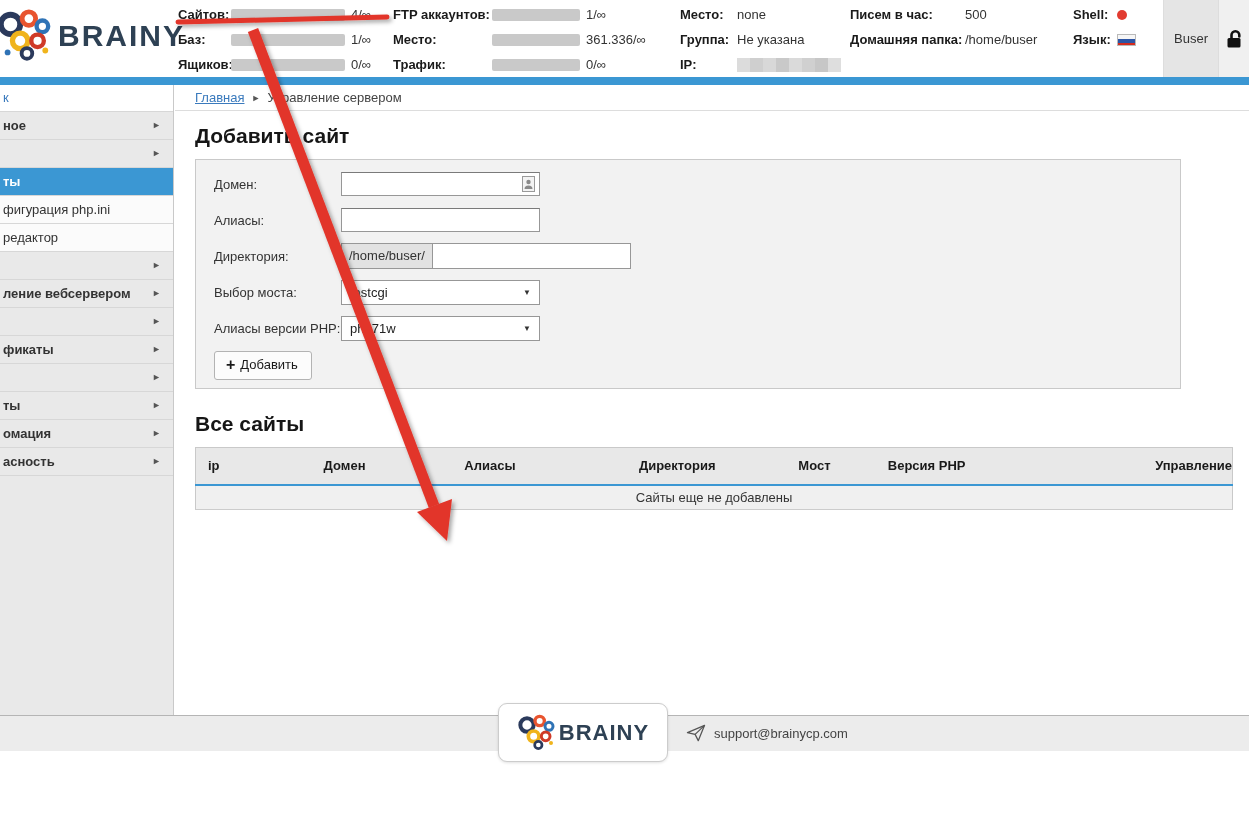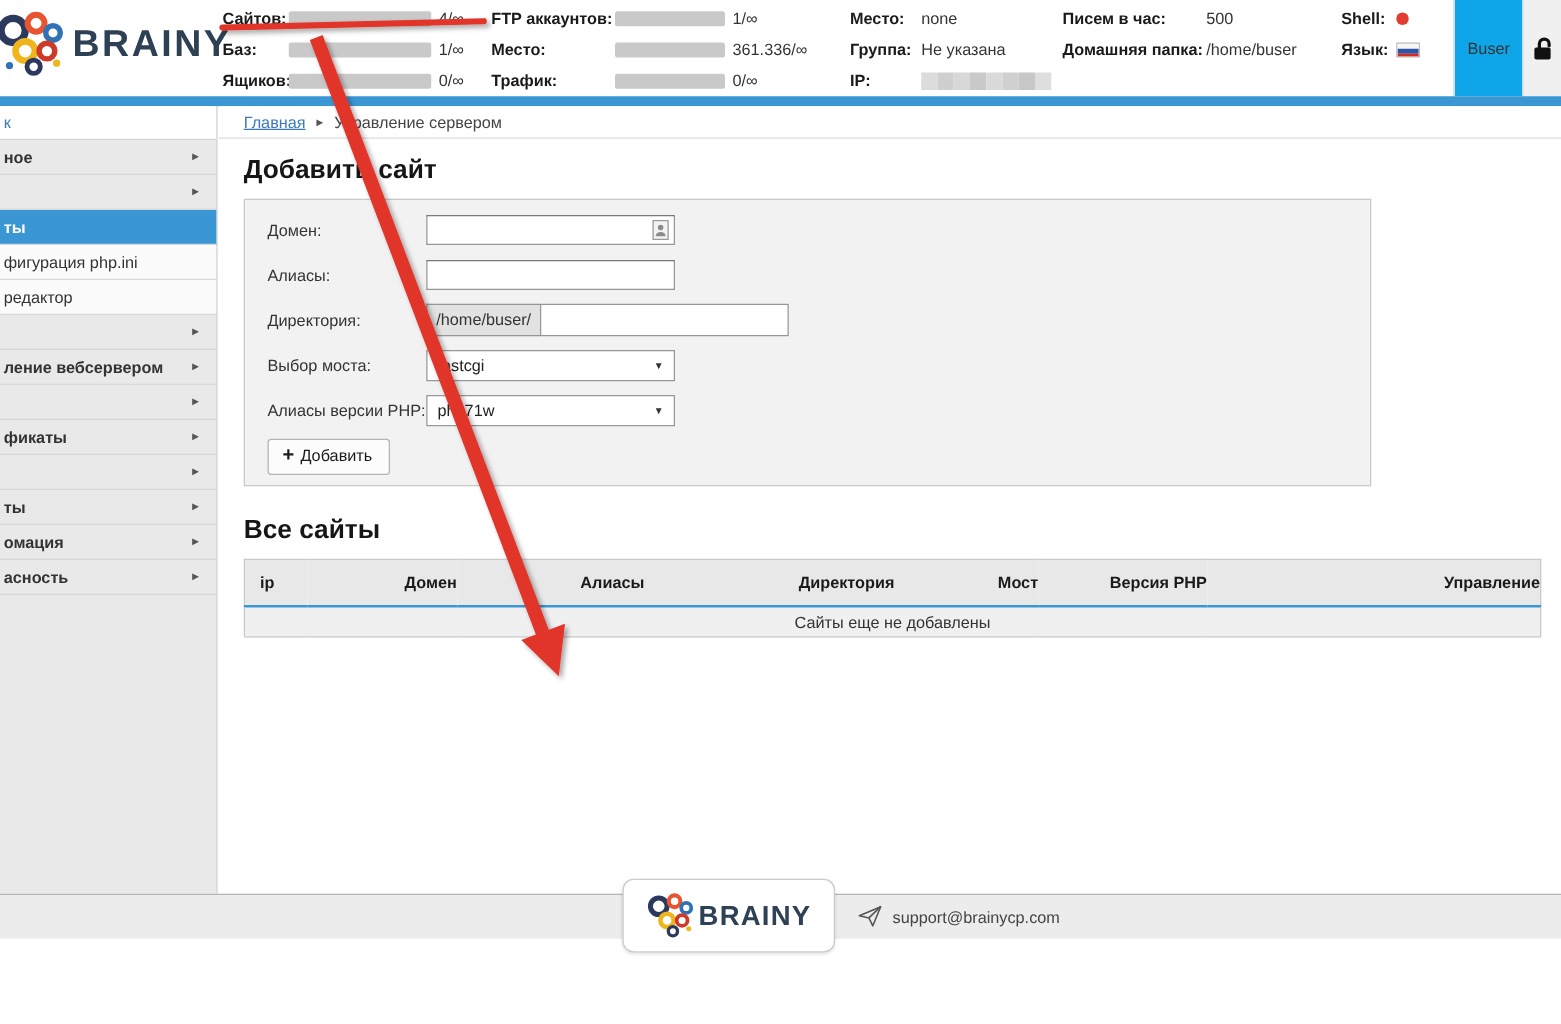--- a/index.html
+++ b/index.html
@@ -24,21 +24,21 @@
   .col3 .stat-label { width:57px; display:inline-block; }
   .col4 .stat-label { width:115px; display:inline-block; }
   .col5 .stat-label { width:44px; display:inline-block; }
   .ip-blur { display:inline-flex; height:14px; margin-top:0px; }
   .ip-blur i { width:13px; height:14px; display:inline-block; }
   .dot { width:10px; height:10px; border-radius:50%; background:#e23b30; display:inline-block; }
   .flag { width:19px; height:12px; border:1px solid #b9b9b9; display:inline-block; overflow:hidden; }
   .flag i { display:block; height:4px; }
   .flag .w { background:#f6f6f6; } .flag .b { background:#2d55a5; } .flag .r { background:#d52b1e; }
   .user-box { position:absolute; top:0; left:1163px; width:55px; height:77px; border-left:1px solid #ddd;
-              background:#0ea5e9; display:flex; align-items:center; justify-content:center;
+              background:#e5e5e5; display:flex; align-items:center; justify-content:center;
               font-size:13px; color:#333; cursor:pointer; }
   .lock-box { position:absolute; top:0; left:1218px; width:31px; height:77px; border-left:1px solid #ddd;
               background:#f0f0f0; display:flex; align-items:center; justify-content:center; cursor:pointer; }
 
   
   .sidebar { position:absolute; top:85px; left:0; width:174px; height:630px; background:#fbfbfb;
              border-right:1px solid #c9c9c9; display:flex; flex-direction:column; }
   .side-item { height:28px; line-height:31px; border-bottom:1px solid #d7d7d7; font-size:13px; color:#333;
                padding:0 12px 0 3px; display:flex; align-items:center; justify-content:space-between;
                cursor:pointer; white-space:nowrap; overflow:hidden; }
@@ -51,21 +51,21 @@
   .side-fill { flex:1; background:#e9e9e9; }
 
   
   .main { position:absolute; top:85px; left:175px; width:1074px; height:630px; background:#fff; }
   .breadcrumb { height:26px; border-bottom:1px solid #ddd; display:flex; align-items:center;
                 padding-left:20px; font-size:13px; color:#444; }
   .breadcrumb a { color:#3a7abd; text-decoration:underline; cursor:pointer; }
   .crumb-sep { font-size:9px; color:#555; margin:0 7px; }
   .content { padding:0 16px 0 20px; }
   h1.section { font-size:21px; font-weight:bold; color:#161616; margin:13px 0 11px 0; }
-  .panel { width:902px; background:#f2f2f2; border:1px solid #c9c9c9; padding:11px 0 11px 18px; }
+  .panel { width:986px; background:#f2f2f2; border:1px solid #c9c9c9; padding:11px 0 11px 18px; }
   .frow { display:flex; align-items:center; height:26px; margin-bottom:10px; font-size:13px; color:#333; }
   .frow:last-child { margin-bottom:0; }
   .flabel { width:127px; }
   .tinput { width:199px; height:24px; border:1px solid #979797; border-top-color:#7a7a7a; background:#fff;
             font-size:13px; padding:0 22px 0 6px; font-family:inherit; }
   .tinput.plain { padding-right:6px; }
   .input-wrap { position:relative; display:inline-block; }
   .autofill { position:absolute; right:5px; top:4px; width:13px; height:16px; border:1px solid #9a9a9a;
               background:#f3f3f3; display:flex; align-items:center; justify-content:center; }
   .dir-prefix { height:26px; line-height:24px; background:#e2e2e2; border:1px solid #979797; border-right:none;

